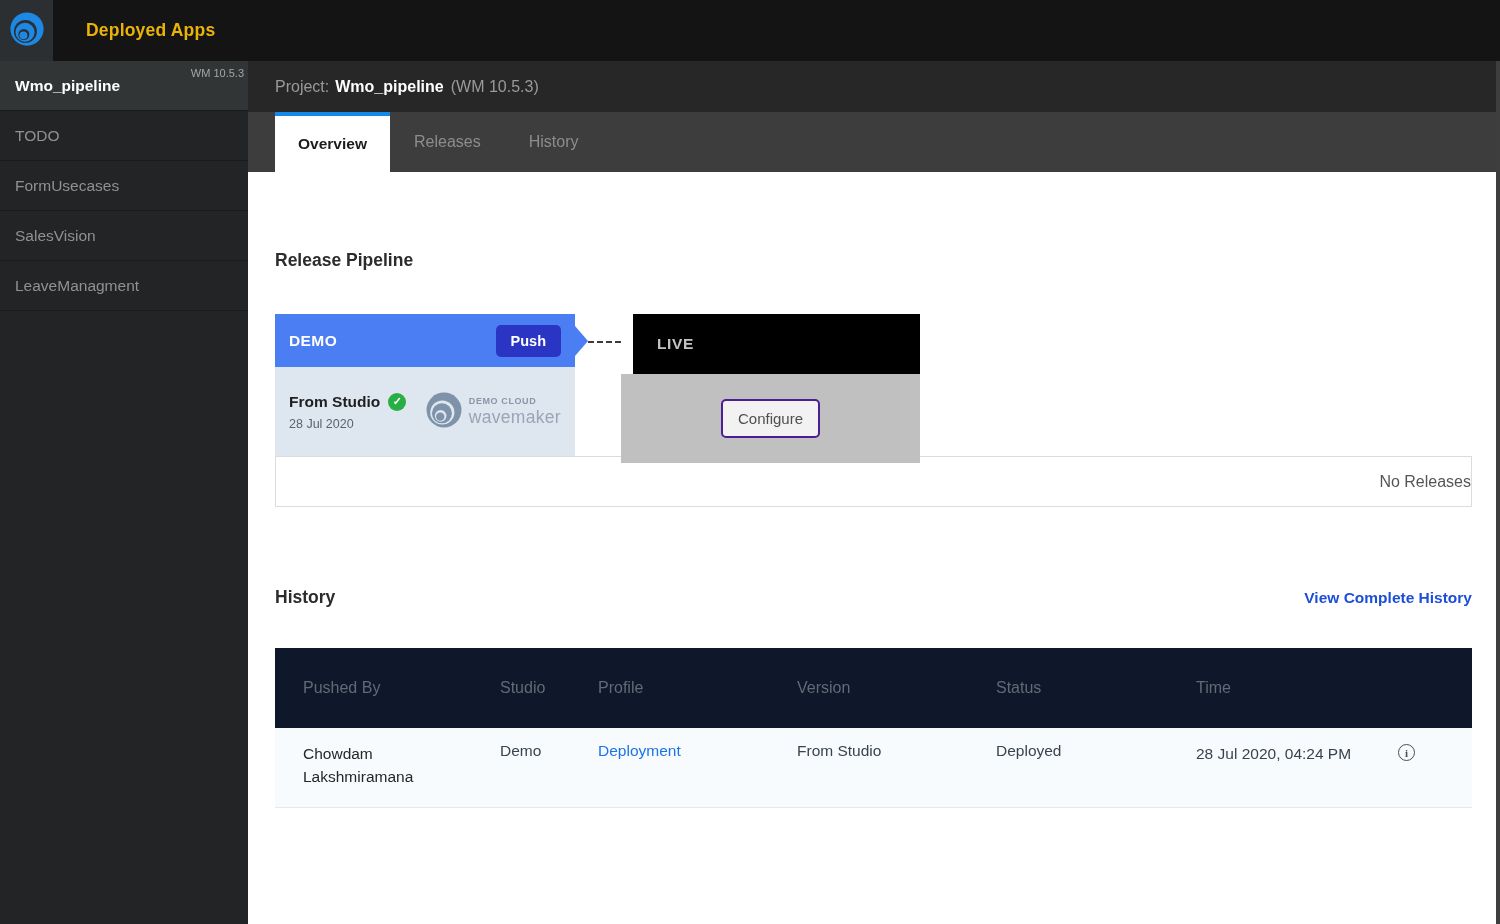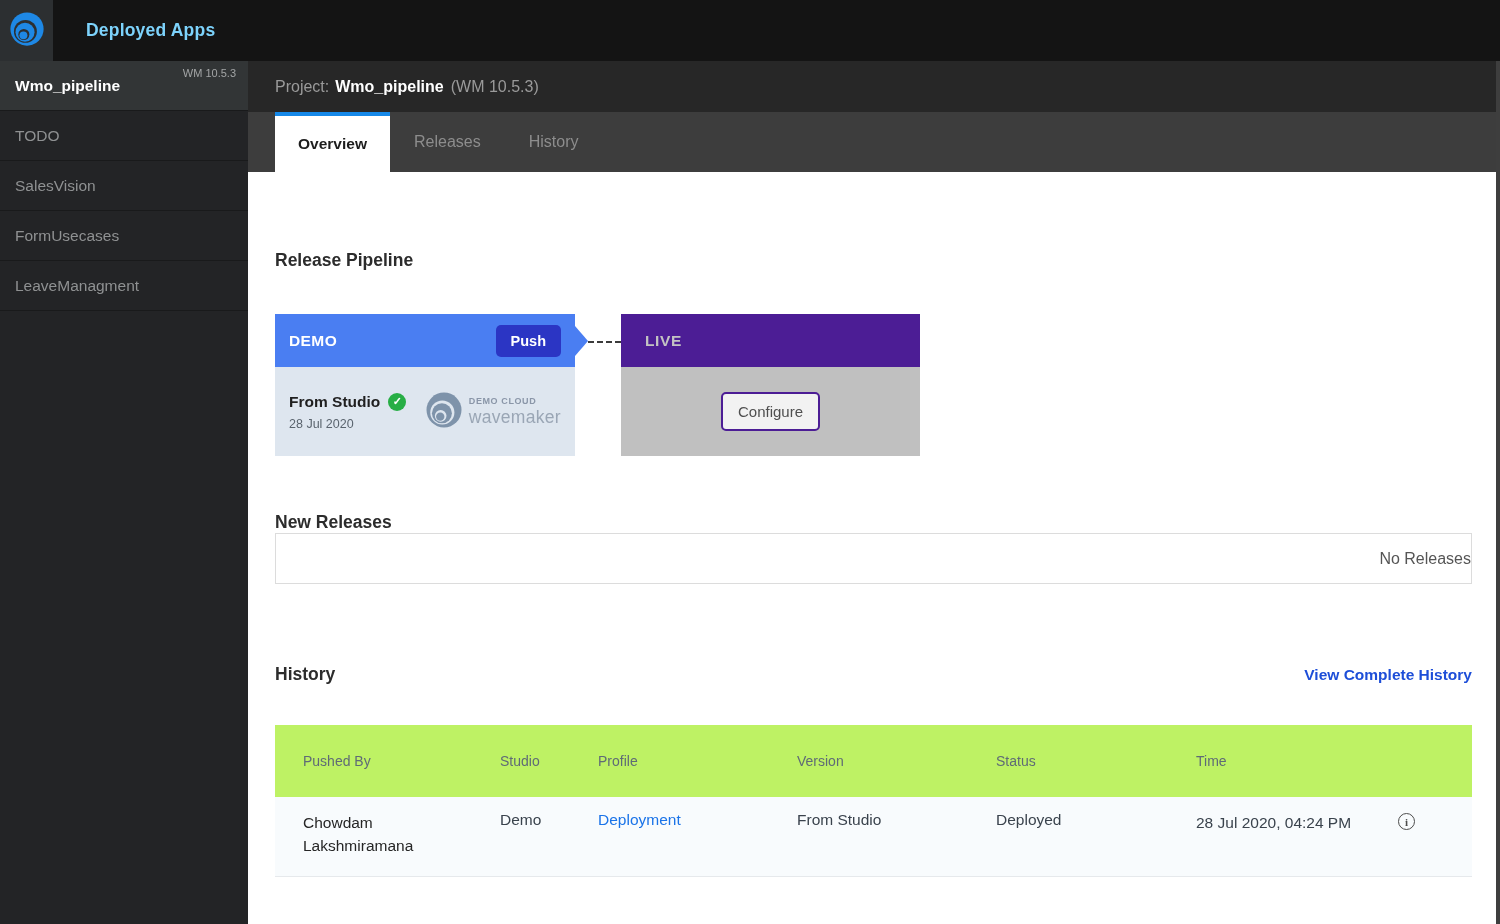--- a/index.html
+++ b/index.html
@@ -15,42 +15,42 @@
   .topbar {
     height: 61px; background: #141414;
     display: flex; align-items: center;
   }
   .logo-tile {
     width: 53px; height: 61px; background: #2c2f31;
     display: flex; align-items: center; justify-content: center;
     flex: 0 0 auto;
   }
   .app-title {
-    color: #7dd3fc; font-size: 17.5px; font-weight: 600;
+    color: #eab308; font-size: 17.5px; font-weight: 600;
     margin-left: 33px; letter-spacing: .2px;
   }
 
   
   .sidebar {
     position: absolute; left: 0; top: 61px; width: 248px; height: 863px;
     background: #232426;
   }
   .sidebar-item {
     position: relative; height: 50px;
     display: flex; align-items: center;
     padding-left: 15px;
     color: #8f9192; font-size: 15.5px; font-weight: 500;
     border-bottom: 1px solid #191a1b;
     cursor: pointer;
   }
   .sidebar-item.selected {
     background: #323536; color: #ffffff; font-weight: 700;
   }
   .sidebar-version {
-    position: absolute; top: 6px; right: 12px;
+    position: absolute; top: 6px; right: 4px;
     font-size: 11px; font-weight: 400; color: #a3a5a6;
   }
 
   
   .main { margin-left: 248px; }
 
   .project-header {
     height: 51px; background: #272727;
     display: flex; align-items: center; padding-left: 27px;
     font-size: 16px; color: #9a9a9a;
@@ -127,22 +127,22 @@
     font-size: 17.5px; font-weight: 400; color: #9aa6b5; margin-top: 1px; letter-spacing: .3px;
   }
 
   .connector {
     width: 33px; border-top: 2px dashed #3b3b3b;
     margin: 27px 0 0 13px; flex: 0 0 auto;
   }
 
   .live-card { width: 299px; }
   .live-header {
-    height: 53px; background: #4c1d95;
-    display: flex; align-items: center; padding: 0 24px;
+    height: 60px; background: #000000;
+    display: flex; align-items: center; padding: 0 24px; margin-left: 12px;
   }
   .live-title { color: #c3c3c3; font-size: 15.5px; font-weight: 700; letter-spacing: .6px; }
   .live-body {
     height: 89px; background: #c0c0c0;
     display: flex; align-items: center; justify-content: center;
   }
   .configure-btn {
     background: #f2f2f2; border: 2px solid #4c1d95; border-radius: 5px;
     padding: 9px 15px; font-family: "Liberation Sans", sans-serif;
     font-size: 15px; color: #4f4f4f; cursor: pointer;
@@ -164,22 +164,22 @@
     text-decoration: none; cursor: pointer;
   }
 
   .history-table { margin-top: 40px; }
   .t-header, .t-row {
     display: grid;
     grid-template-columns: 225px 98px 199px 199px 200px 200px 1fr;
     align-items: center;
   }
   .t-header {
-    height: 72px; background: #bef264;
-    color: #5f6b76; font-size: 14px;
+    height: 80px; background: #0f172a;
+    color: #5f6b76; font-size: 16px;
   }
   .t-row {
     background: #f8fbfd;
     padding: 14px 0 18px;
     border-bottom: 1px solid #e6e9ec;
     font-size: 15.5px; color: #3a434d;
     align-items: flex-start;
   }
   .cell-first { padding-left: 28px; }
   .cell-name { max-width: 180px; color: #262626; font-weight: 500; line-height: 1.5; }
@@ -219,24 +219,24 @@
 
 <nav class="sidebar">
   <div class="sidebar-item selected">
     <span class="sidebar-version">WM 10.5.3</span>
     <span>Wmo_pipeline</span>
   </div>
   <div class="sidebar-item">
     <span>TODO</span>
   </div>
   <div class="sidebar-item">
+    <span>FormUsecases</span>
+  </div>
+  <div class="sidebar-item">
     <span>SalesVision</span>
-  </div>
-  <div class="sidebar-item">
-    <span>FormUsecases</span>
   </div>
   <div class="sidebar-item">
     <span>LeaveManagment</span>
   </div>
 </nav>
 
 <div class="main">
 
   <div class="project-header">
     <span>Project:</span>
@@ -293,21 +293,20 @@
         <div class="live-header">
           <span class="live-title">LIVE</span>
         </div>
         <div class="live-body">
           <button class="configure-btn">Configure</button>
         </div>
       </div>
 
     </div>
 
-    <h2 class="section-heading heading-new-releases">New Releases</h2>
     <div class="empty-box">
       <span>No Releases</span>
     </div>
 
     <div class="history-head-row">
       <h2 class="section-heading">History</h2>
       <a class="view-history-link">View Complete History</a>
     </div>
 
     <div class="history-table">

